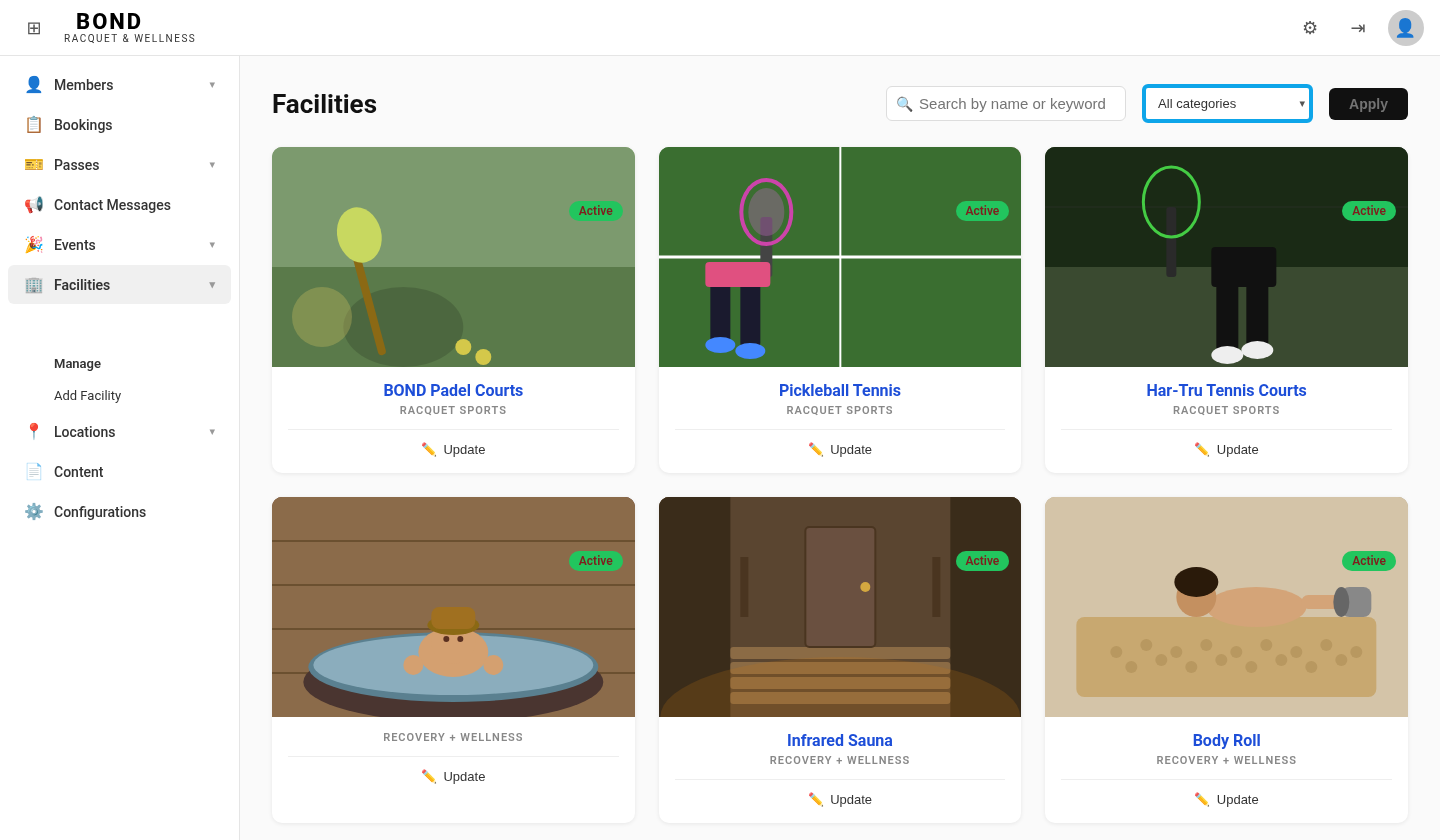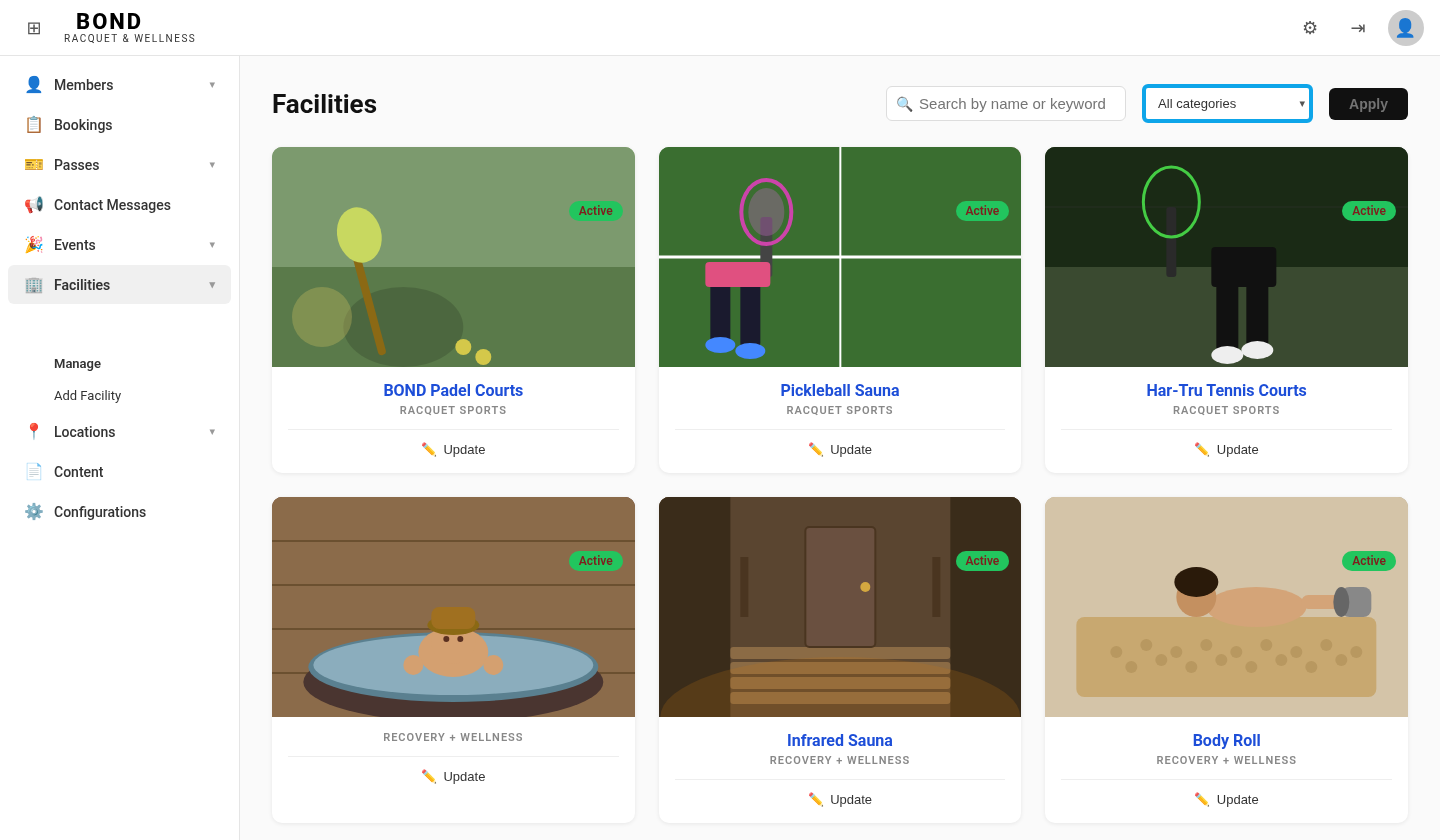--- a/index.html
+++ b/index.html
@@ -408,21 +408,21 @@
               <rect x="110" y="70" width="12" height="60" rx="3" fill="#444"></rect>
               <ellipse cx="116" cy="65" rx="25" ry="32" fill="none" stroke="#cc44aa" stroke-width="4"></ellipse>
               <ellipse cx="116" cy="65" rx="18" ry="24" fill="rgba(180,100,180,0.4)"></ellipse>
 
               <rect x="55" y="115" width="65" height="25" rx="4" fill="#e05080"></rect>
             </svg>
           </div>
           <span class="active-badge">Active</span>
         </div>
         <div class="card-body">
-          <div class="card-name">Pickleball Sauna</div>
+          <div class="card-name">Pickleball Tennis</div>
           <div class="card-category">RACQUET SPORTS</div>
           <hr class="card-divider">
           <button class="update-btn">
             <span>✏️</span>
             <span>Update</span>
           </button>
         </div>
       </div>
 
       <div class="facility-card">

